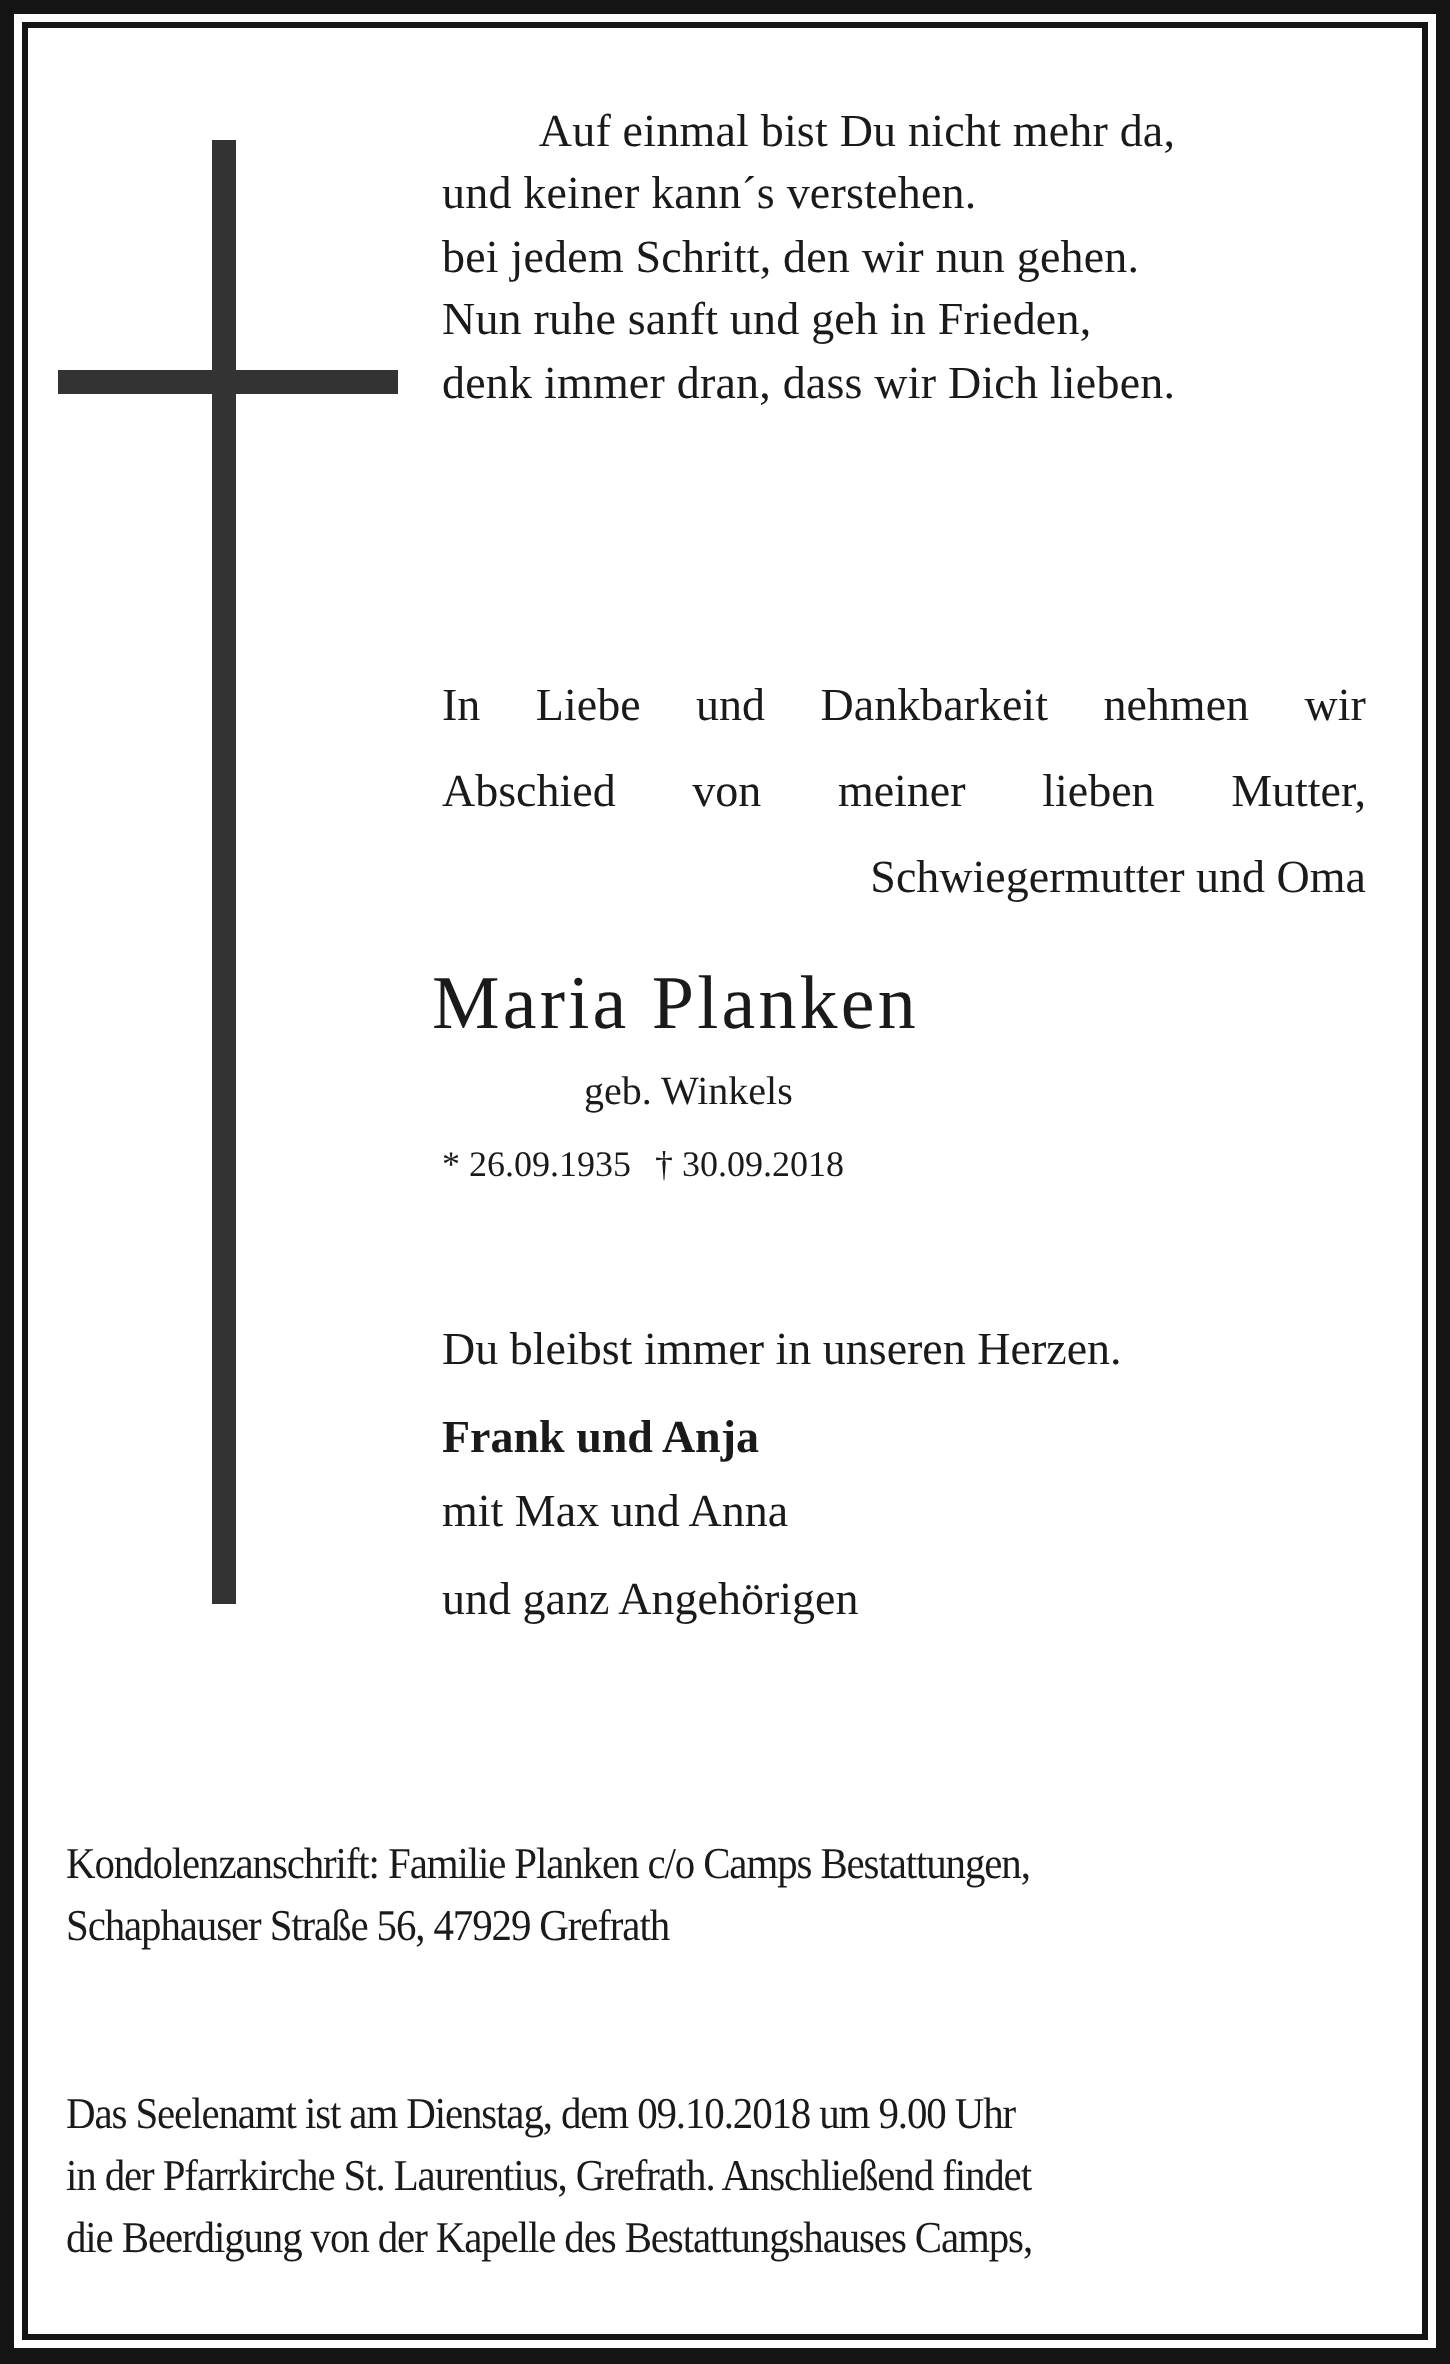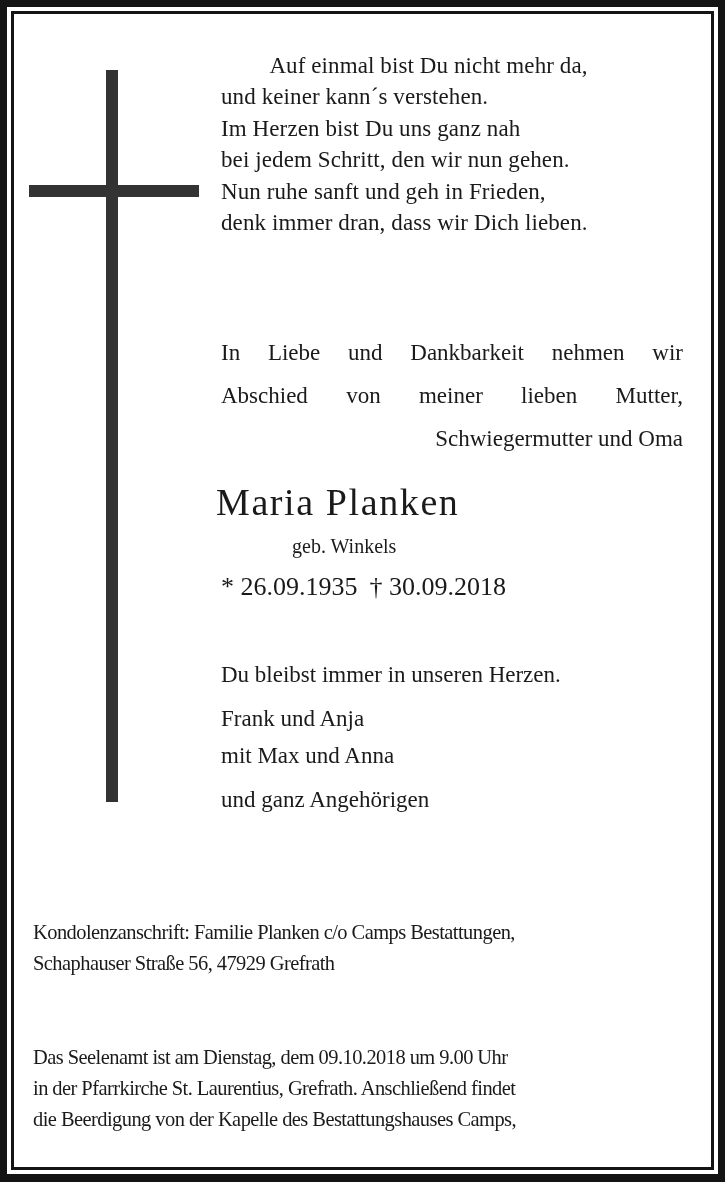--- a/index.html
+++ b/index.html
@@ -83,21 +83,21 @@
     }
     .maiden {
       left: 292px;
       top: 535px;
       font-size: 20px;
       white-space: nowrap;
     }
     .dates {
       left: 221px;
       top: 572px;
-      font-size: 26px;
+      font-size: 18px;
       white-space: nowrap;
     }
     .dates .sep { display: inline-block; width: 12px; }
     .closing {
       left: 221px;
       top: 662px;
       font-size: 23px;
       white-space: nowrap;
     }
     .family {
@@ -135,21 +135,20 @@
 </div>
 
 <div class="cross">
   <div class="cross-vertical"></div>
   <div class="cross-horizontal"></div>
 </div>
 
 <div class="abs poem">
   <div class="line indent">Auf einmal bist Du nicht mehr da,</div>
   <div class="line">und keiner kann´s verstehen.</div>
-  <div class="line">Im Herzen bist Du uns ganz nah</div>
   <div class="line">bei jedem Schritt, den wir nun gehen.</div>
   <div class="line">Nun ruhe sanft und geh in Frieden,</div>
   <div class="line">denk immer dran, dass wir Dich lieben.</div>
 </div>
 
 <div class="abs farewell">
   <div class="line">
     <span>In</span>
     <span>Liebe</span>
     <span>und</span>
@@ -170,21 +169,21 @@
 </div>
 
 <div class="abs name">Maria Planken</div>
 <div class="abs maiden">geb. Winkels</div>
 <div class="abs dates">
   <span>* 26.09.1935</span><span class="sep"></span><span>† 30.09.2018</span>
 </div>
 
 <div class="abs closing">Du bleibst immer in unseren Herzen.</div>
 
-<div class="abs family" style="top:706px;">Frank und Anja</div>
+<div class="abs family" style="top:706px;font-weight:bold;">Frank und Anja</div>
 <div class="abs family" style="top:743px;">mit Max und Anna</div>
 <div class="abs family" style="top:787px;">und ganz Angehörigen</div>
 
 <div class="abs condolence">
   <div>Kondolenzanschrift: Familie Planken c/o Camps Bestattungen,</div>
   <div>Schaphauser Straße 56, 47929 Grefrath</div>
 </div>
 
 <div class="abs service">
   <div>Das Seelenamt ist am Dienstag, dem 09.10.2018 um 9.00 Uhr</div>

